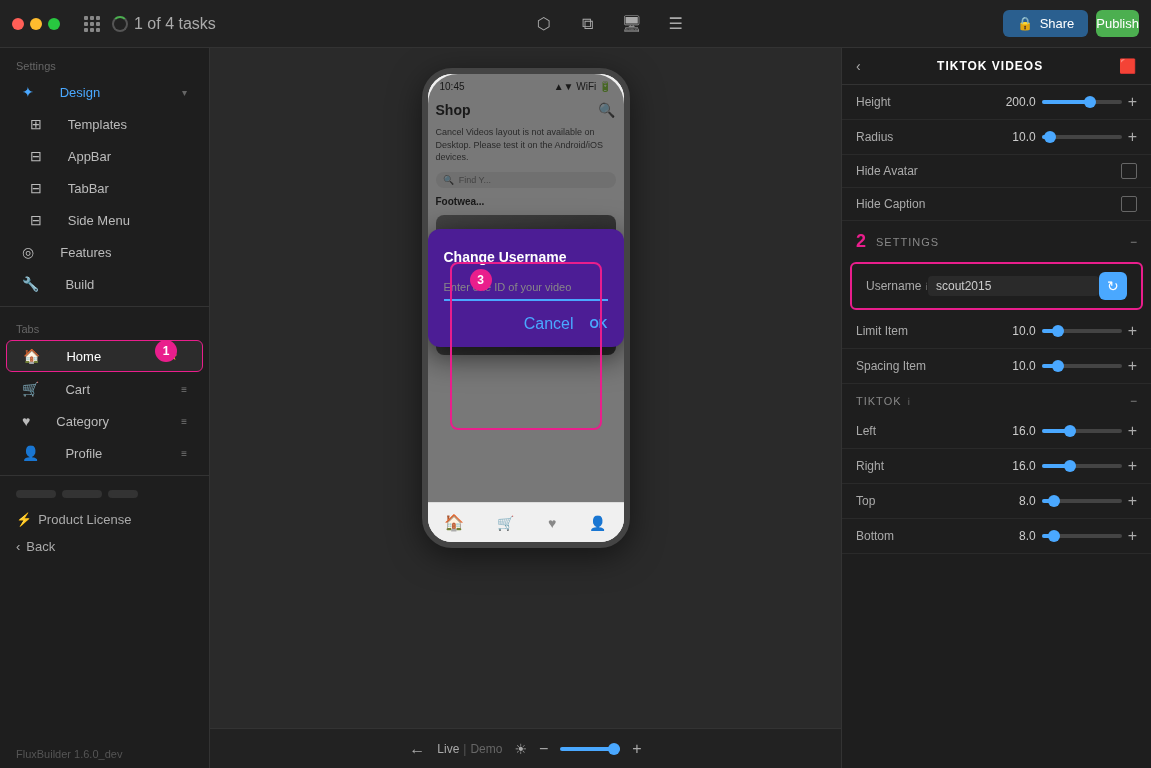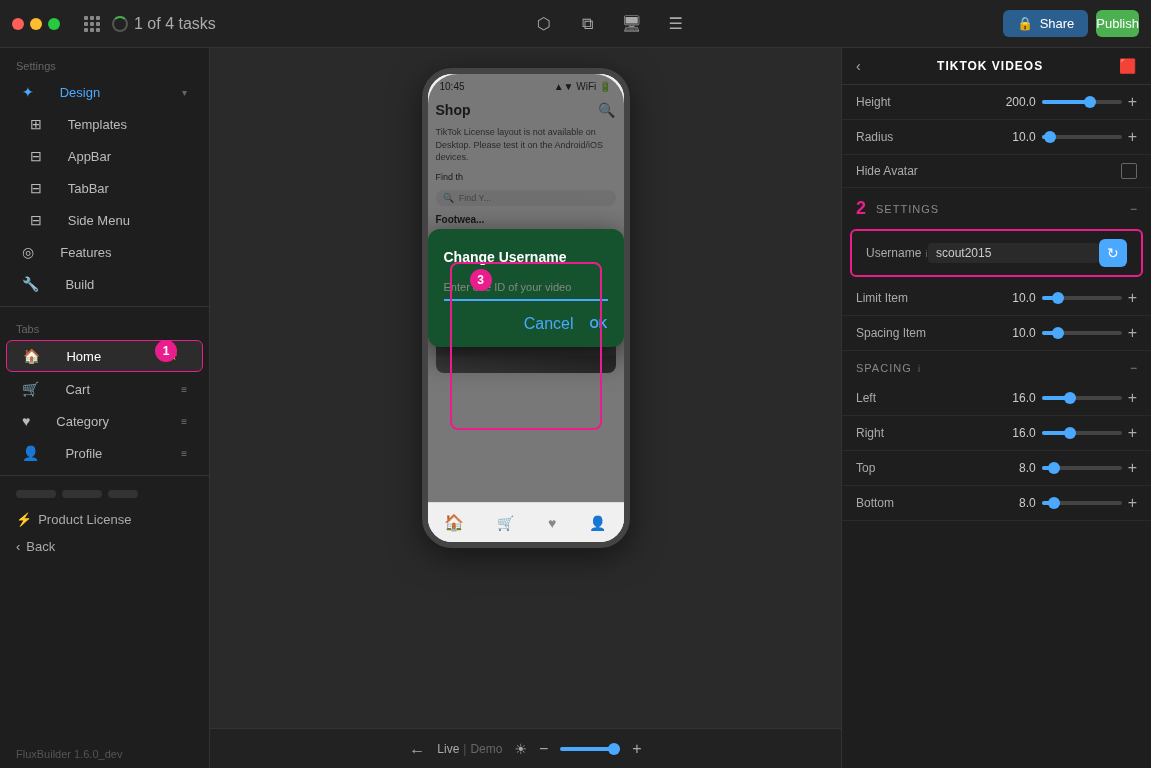--- a/index.html
+++ b/index.html
@@ -280,21 +280,21 @@
     .dialog-overlay {
       position: absolute;
       top: 0; left: 0; right: 0; bottom: 40px;
       background: rgba(0,0,0,0.5);
       display: flex;
       align-items: center;
       justify-content: center;
       border-radius: 30px 30px 0 0;
     }
     .dialog-box {
-      background: #14532d;
+      background: #4c1d95;
       border-radius: 12px;
       padding: 20px 16px 14px;
       width: 200px;
       box-shadow: 0 8px 32px rgba(0,0,0,0.7);
     }
     .dialog-title {
       font-size: 14px;
       font-weight: 700;
       color: #fff;
       margin-bottom: 12px;
@@ -687,25 +687,22 @@
           <div class="phone-statusbar">
             <span>10:45</span>
             <span>▲▼ WiFi 🔋</span>
           </div>
 
           <div class="phone-shop-header">
             <span>Shop</span>
             <span>🔍</span>
           </div>
 
-          <div class="phone-tiktok-notice">TikTok License layout is not available on Desktop. Please test it on the Android/iOS devices.</div>
-
-          <div class="phone-find-section">
-            <span>Find th</span>
-          </div>
+          <div class="phone-tiktok-notice">Cancel Videos layout is not available on Desktop. Please test it on the Android/iOS devices.</div>
+
 
           <div class="phone-search-bar">
             <span>🔍</span>
             <span>Find Y...</span>
           </div>
 
           <div class="phone-footwear">Footwea...</div>
 
           <div class="phone-image-placeholder">
             <svg class="shoe-drawing" viewBox="0 0 240 140" xmlns="http://www.w3.org/2000/svg">
@@ -791,20 +788,24 @@
         </div>
         <span class="rp-plus">+</span>
       </div>
     </div>
 
     <div class="rp-row">
       <span class="rp-label">Hide Avatar</span>
       <div class="rp-checkbox"></div>
     </div>
 
+    <div class="rp-row">
+      <span class="rp-label">Hide Caption</span>
+      <div class="rp-checkbox"></div>
+    </div>
 
     <div class="rp-section-header">
       <div style="display:flex; align-items:center; gap:6px;">
         <span class="step2-badge">2</span>
         <span class="rp-section-title">SETTINGS</span>
       </div>
       <span class="rp-section-icon">−</span>
     </div>
 
     <div class="rp-username-row">
@@ -835,21 +836,21 @@
         <div class="rp-slider">
           <div class="rp-slider-fill" style="width:20%;"></div>
           <div class="rp-slider-dot" style="left:calc(20% - 6px);"></div>
         </div>
         <span class="rp-plus">+</span>
       </div>
     </div>
 
     <div class="rp-section-header">
       <div style="display:flex; align-items:center; gap:6px;">
-        <span class="rp-section-title">SPACING</span>
+        <span class="rp-section-title">TIKTOK</span>
         <span style="font-size:10px;color:#666;">ℹ</span>
       </div>
       <span class="rp-section-icon">−</span>
     </div>
 
     <div class="rp-row">
       <span class="rp-label">Left</span>
       <div class="rp-slider-wrap">
         <span class="rp-value">16.0</span>
         <div class="rp-slider">

